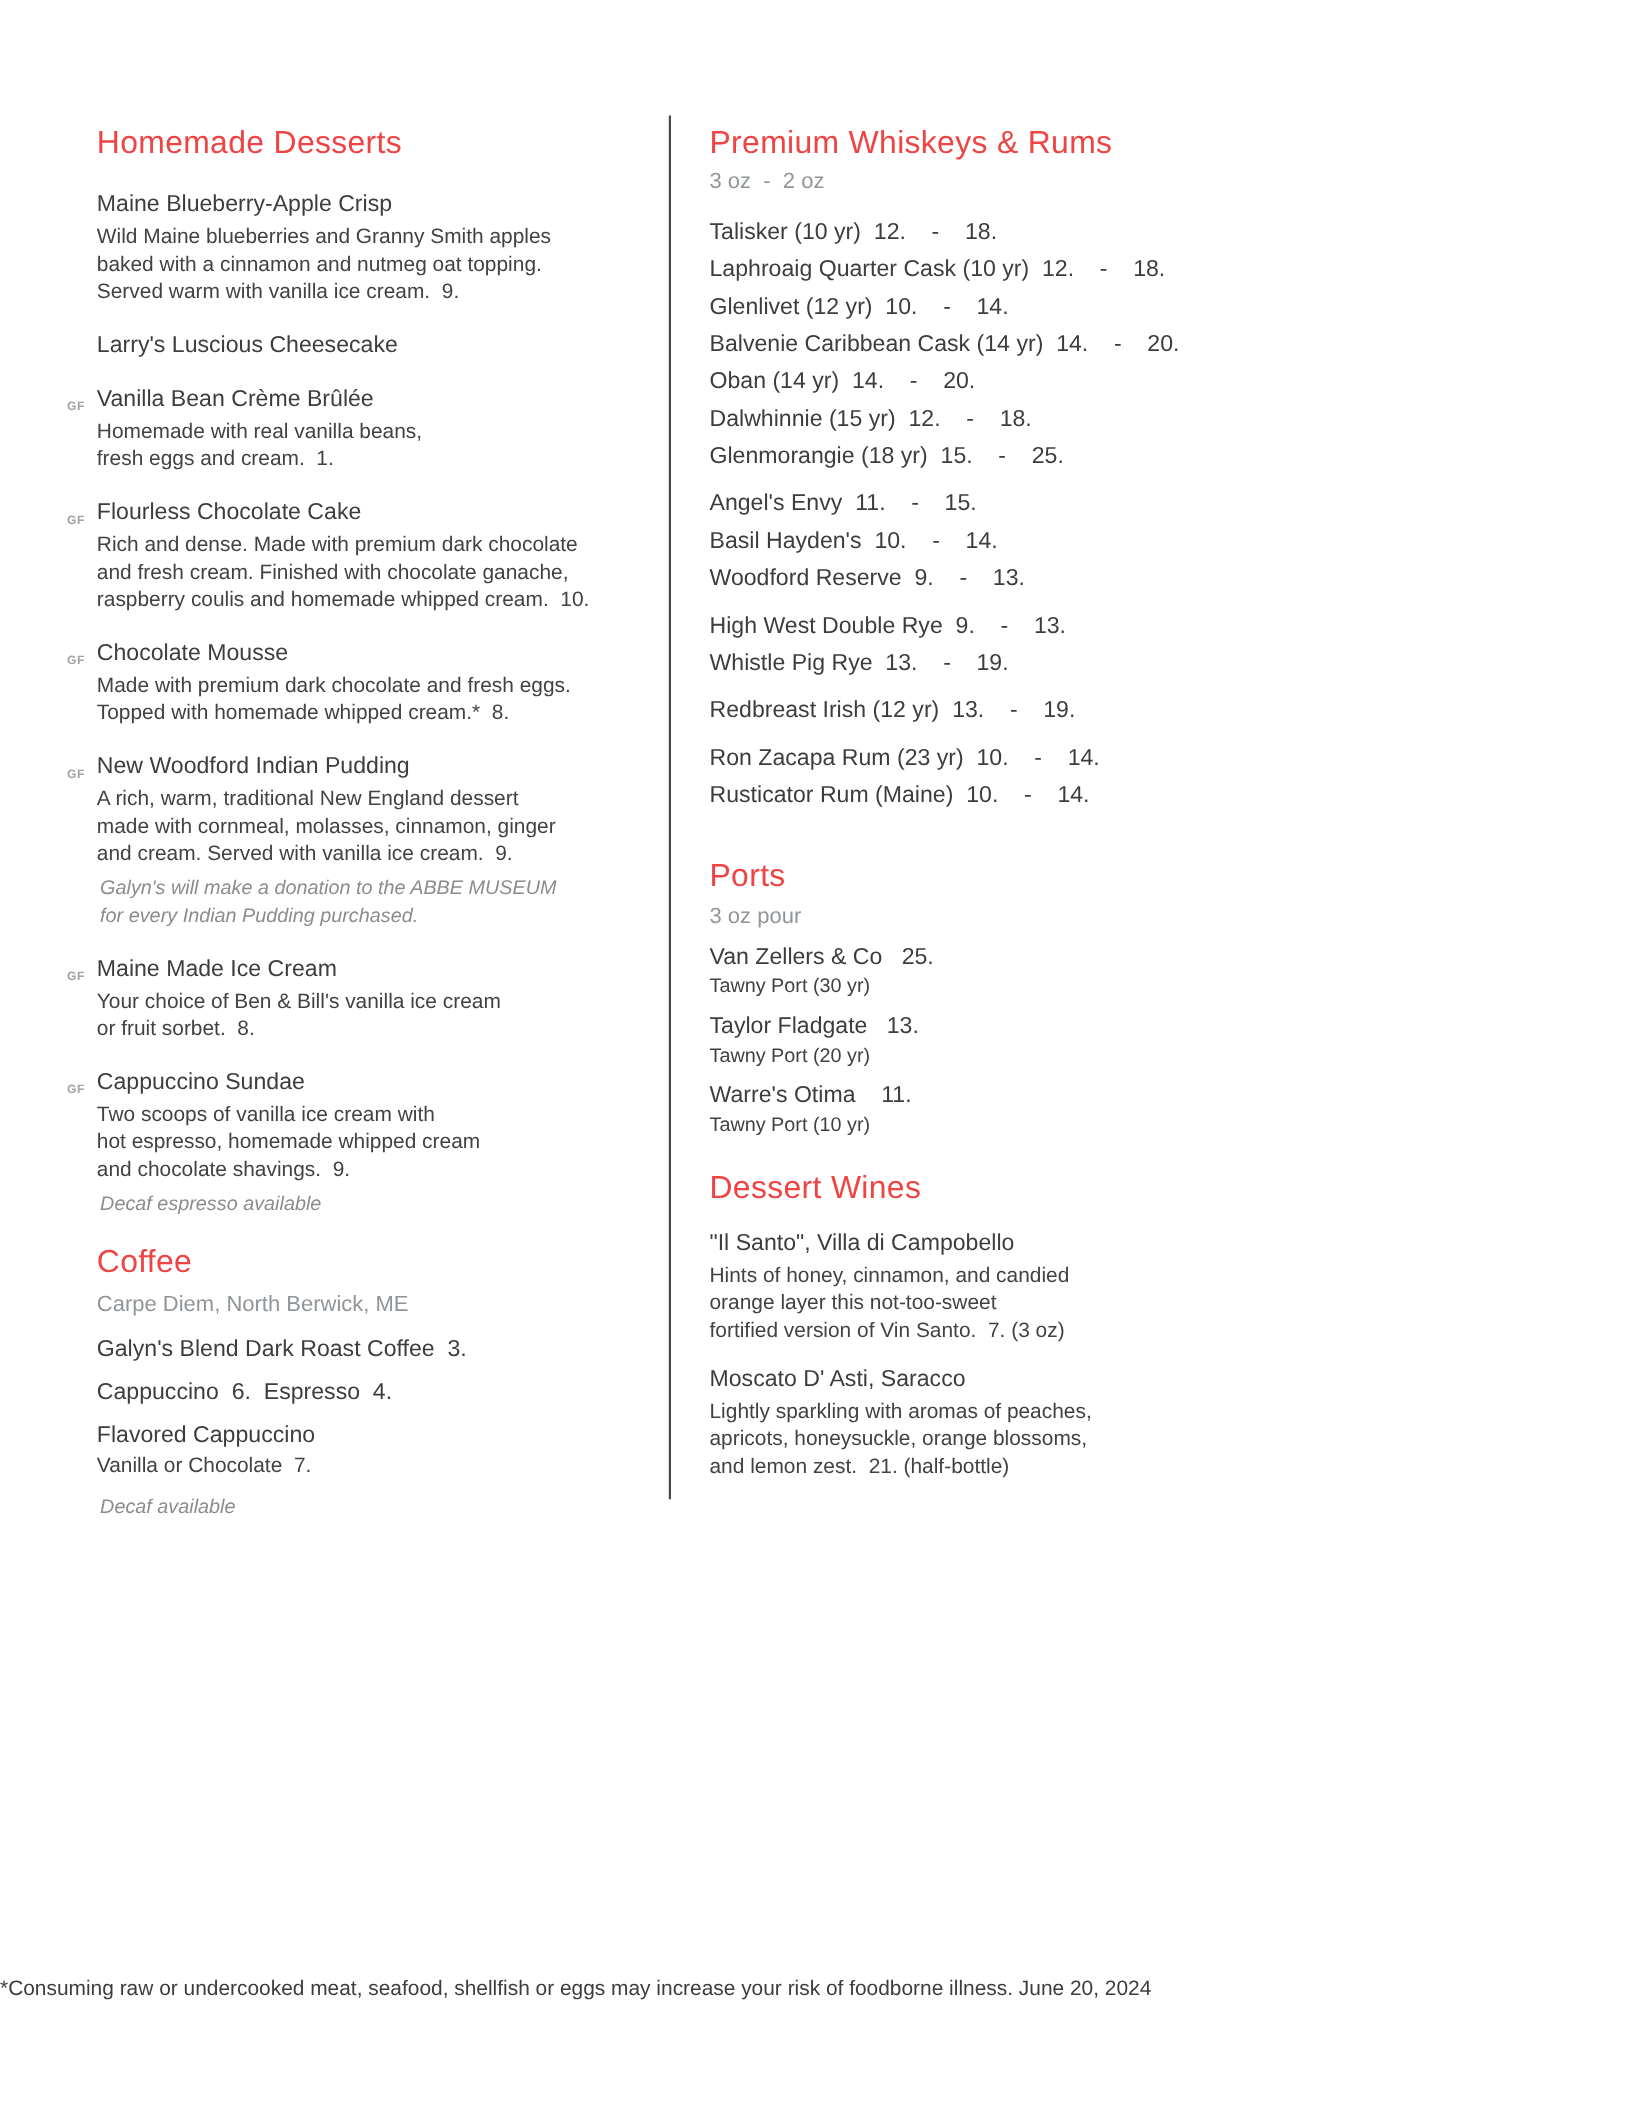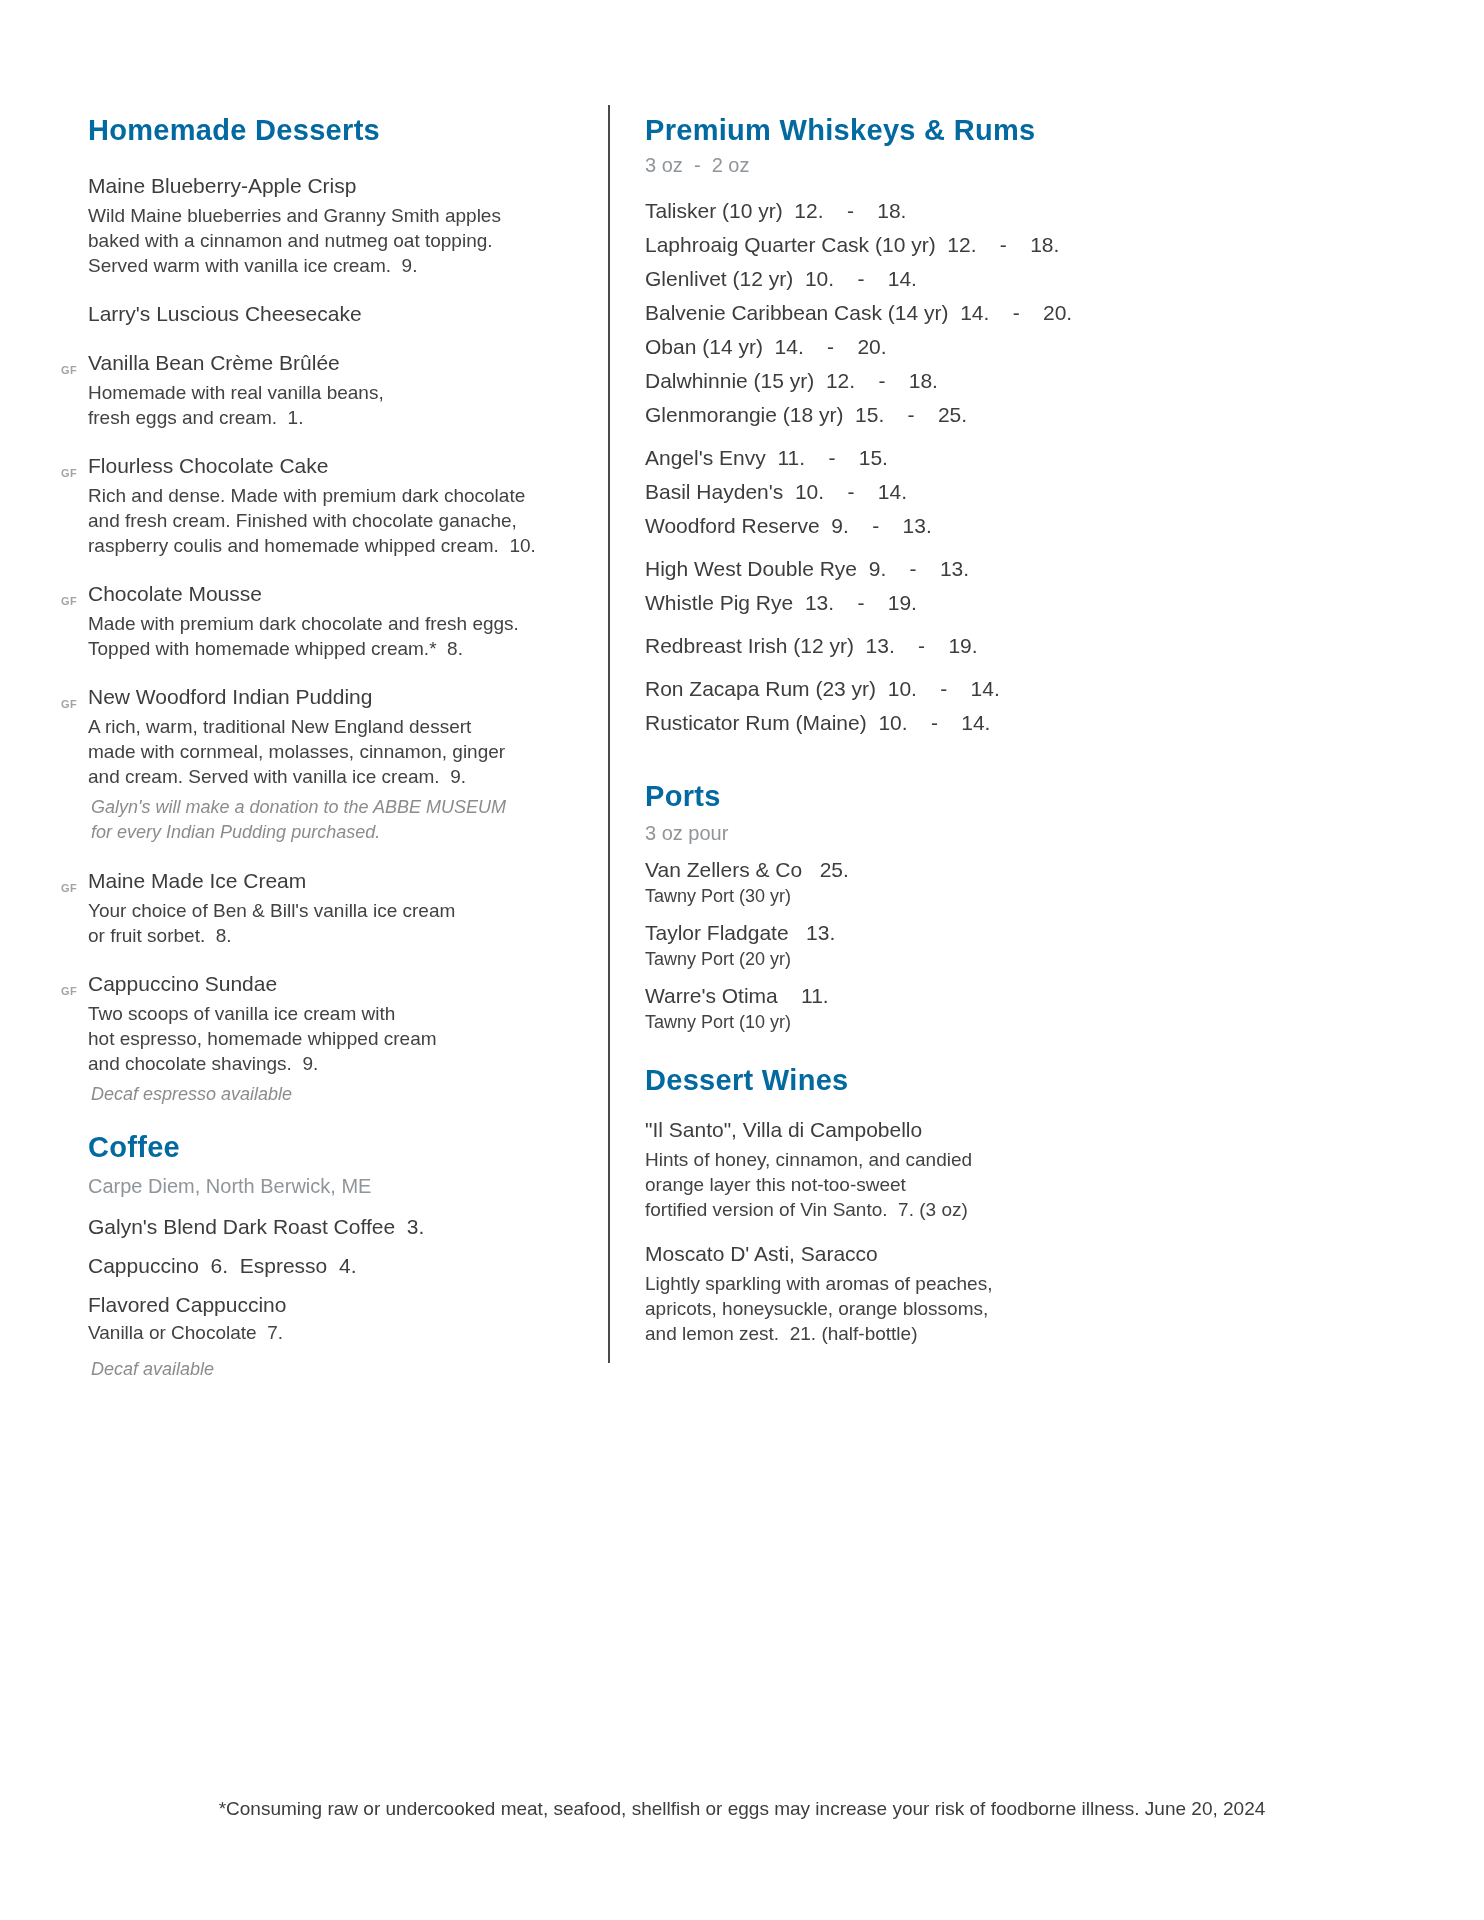--- a/index.html
+++ b/index.html
@@ -23,22 +23,22 @@
     height: 1258px;
     background: #4a4a4a;
   }
 
   .col { position: absolute; top: 112px; }
   .col-left  { left: 88px;  width: 495px; }
   .col-right { left: 645px; width: 480px; }
 
   .section-title {
     font-size: 29px;
-    font-weight: 700;
-    color: #0369a1;
+    font-weight: 400;
+    color: #ef4444;
     letter-spacing: 0.3px;
     line-height: 36px;
     margin: 0;
   }
   .section-subtitle {
     font-size: 20px;
     line-height: 26px;
     color: #909599;
     margin: 0 0 14px 0;
   }
@@ -103,21 +103,20 @@
   
   .wines { margin-top: 28px; }
   .wines .section-title { margin-bottom: 18px; }
   .wine-item { margin-bottom: 18px; }
 
   .footer {
     position: absolute;
     left: 0;
     right: 0;
     top: 1797px;
-    text-align: center;
     font-size: 19px;
     line-height: 24px;
     color: #3d3d3d;
   }
 </style>
 </head>
 <body>
 
 <div class="page">
 

